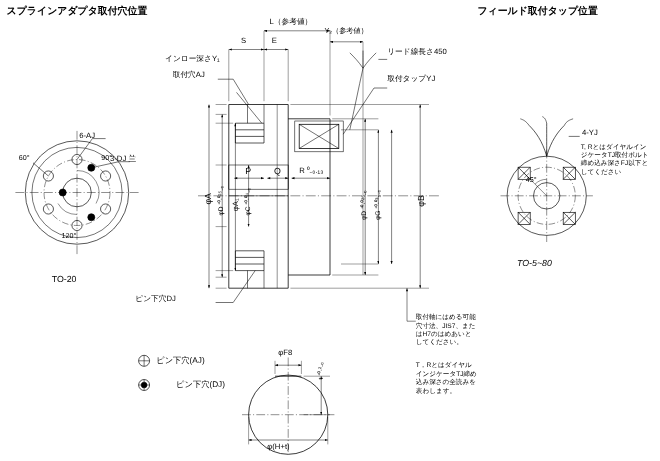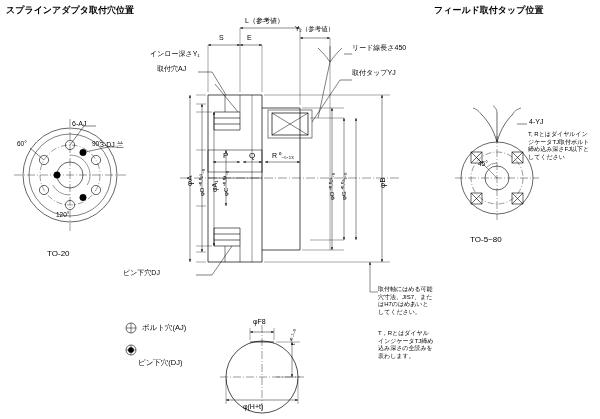--- a/index.html
+++ b/index.html
@@ -243,21 +243,21 @@
   <div class="lbl t7" style="left:72px;top:120px;">6-AJ</div>
   <div class="lbl t7" style="left:100px;top:141px;">3-DJ 兰</div>
   <div class="lbl t65" style="left:17px;top:141px;">60°</div>
   <div class="lbl t65" style="left:92px;top:141px;">90°</div>
   <div class="lbl t65" style="left:56px;top:212px;">120°</div>
   <div class="lbl t8" style="left:47px;top:250px;">TO-20</div>
 
   <div class="lbl t7" style="left:529px;top:118px;">4-YJ</div>
   <div class="lbl t65" style="left:478px;top:161px;">45°</div>
   <div class="box-note" style="left:528px;top:131px;width:64px;">T, RとはダイヤルインジケータTJ取付ボルト締め込み深さFJ以下としてください</div>
-  <div class="lbl t8" style="left:470px;top:236px;">TO-5~80</div>
+  <div class="lbl t8" style="left:470px;top:236px;font-style:italic;">TO-5~80</div>
 
   <div class="lbl t7" style="left:245px;top:17px;">L（参考値）</div>
   <div class="lbl t7" style="left:219px;top:34px;">S</div>
   <div class="lbl t7" style="left:247px;top:34px;">E</div>
   <div class="lbl t65" style="left:295px;top:26px;">Y₂（参考値）</div>
 
   <div class="lbl t7" style="left:150px;top:50px;">インロー深さY₁</div>
   <div class="lbl t7" style="left:157px;top:65px;">取付穴AJ</div>
   <div class="lbl t7" style="left:352px;top:44px;">リード線長さ450</div>
   <div class="lbl t7" style="left:352px;top:69px;">取付タップYJ</div>
@@ -275,16 +275,16 @@
   <div class="lbl t6" style="left:341px;top:200px;transform:rotate(-90deg);transform-origin:0 0;">φG ⁺⁰·⁰³₅₋₀</div>
   <div class="lbl t8" style="left:379px;top:188px;transform:rotate(-90deg);transform-origin:0 0;">φB</div>
 
   <div class="lbl t7" style="left:253px;top:318px;">φF8</div>
   <div class="lbl t6" style="left:290px;top:345px;transform:rotate(-90deg);transform-origin:0 0;">t ⁺⁰·²₋₀</div>
   <div class="lbl t7" style="left:243px;top:403px;">φ(H+t)</div>
 
   <div class="box-note" style="left:378px;top:286px;width:56px;">取付軸にはめる可能穴寸法、JIS7、またはH7のはめあいとしてください。</div>
   <div class="box-note" style="left:378px;top:330px;width:56px;">T，RとはダイヤルインジケータTJ締め込み深さの全読みを表わします。</div>
 
-  <div class="legend-row" style="left:142px;top:323px;">ボルト穴(AJ)</div>
-  <div class="legend-row" style="left:138px;top:345px;margin-top:13px;">ピン下穴(DJ)</div>
+  <div class="legend-row" style="left:142px;top:323px;">ピン下穴(AJ)</div>
+  <div class="legend-row" style="left:160px;top:345px;">ピン下穴(DJ)</div>
 
 </div>
 
 </body></html>

